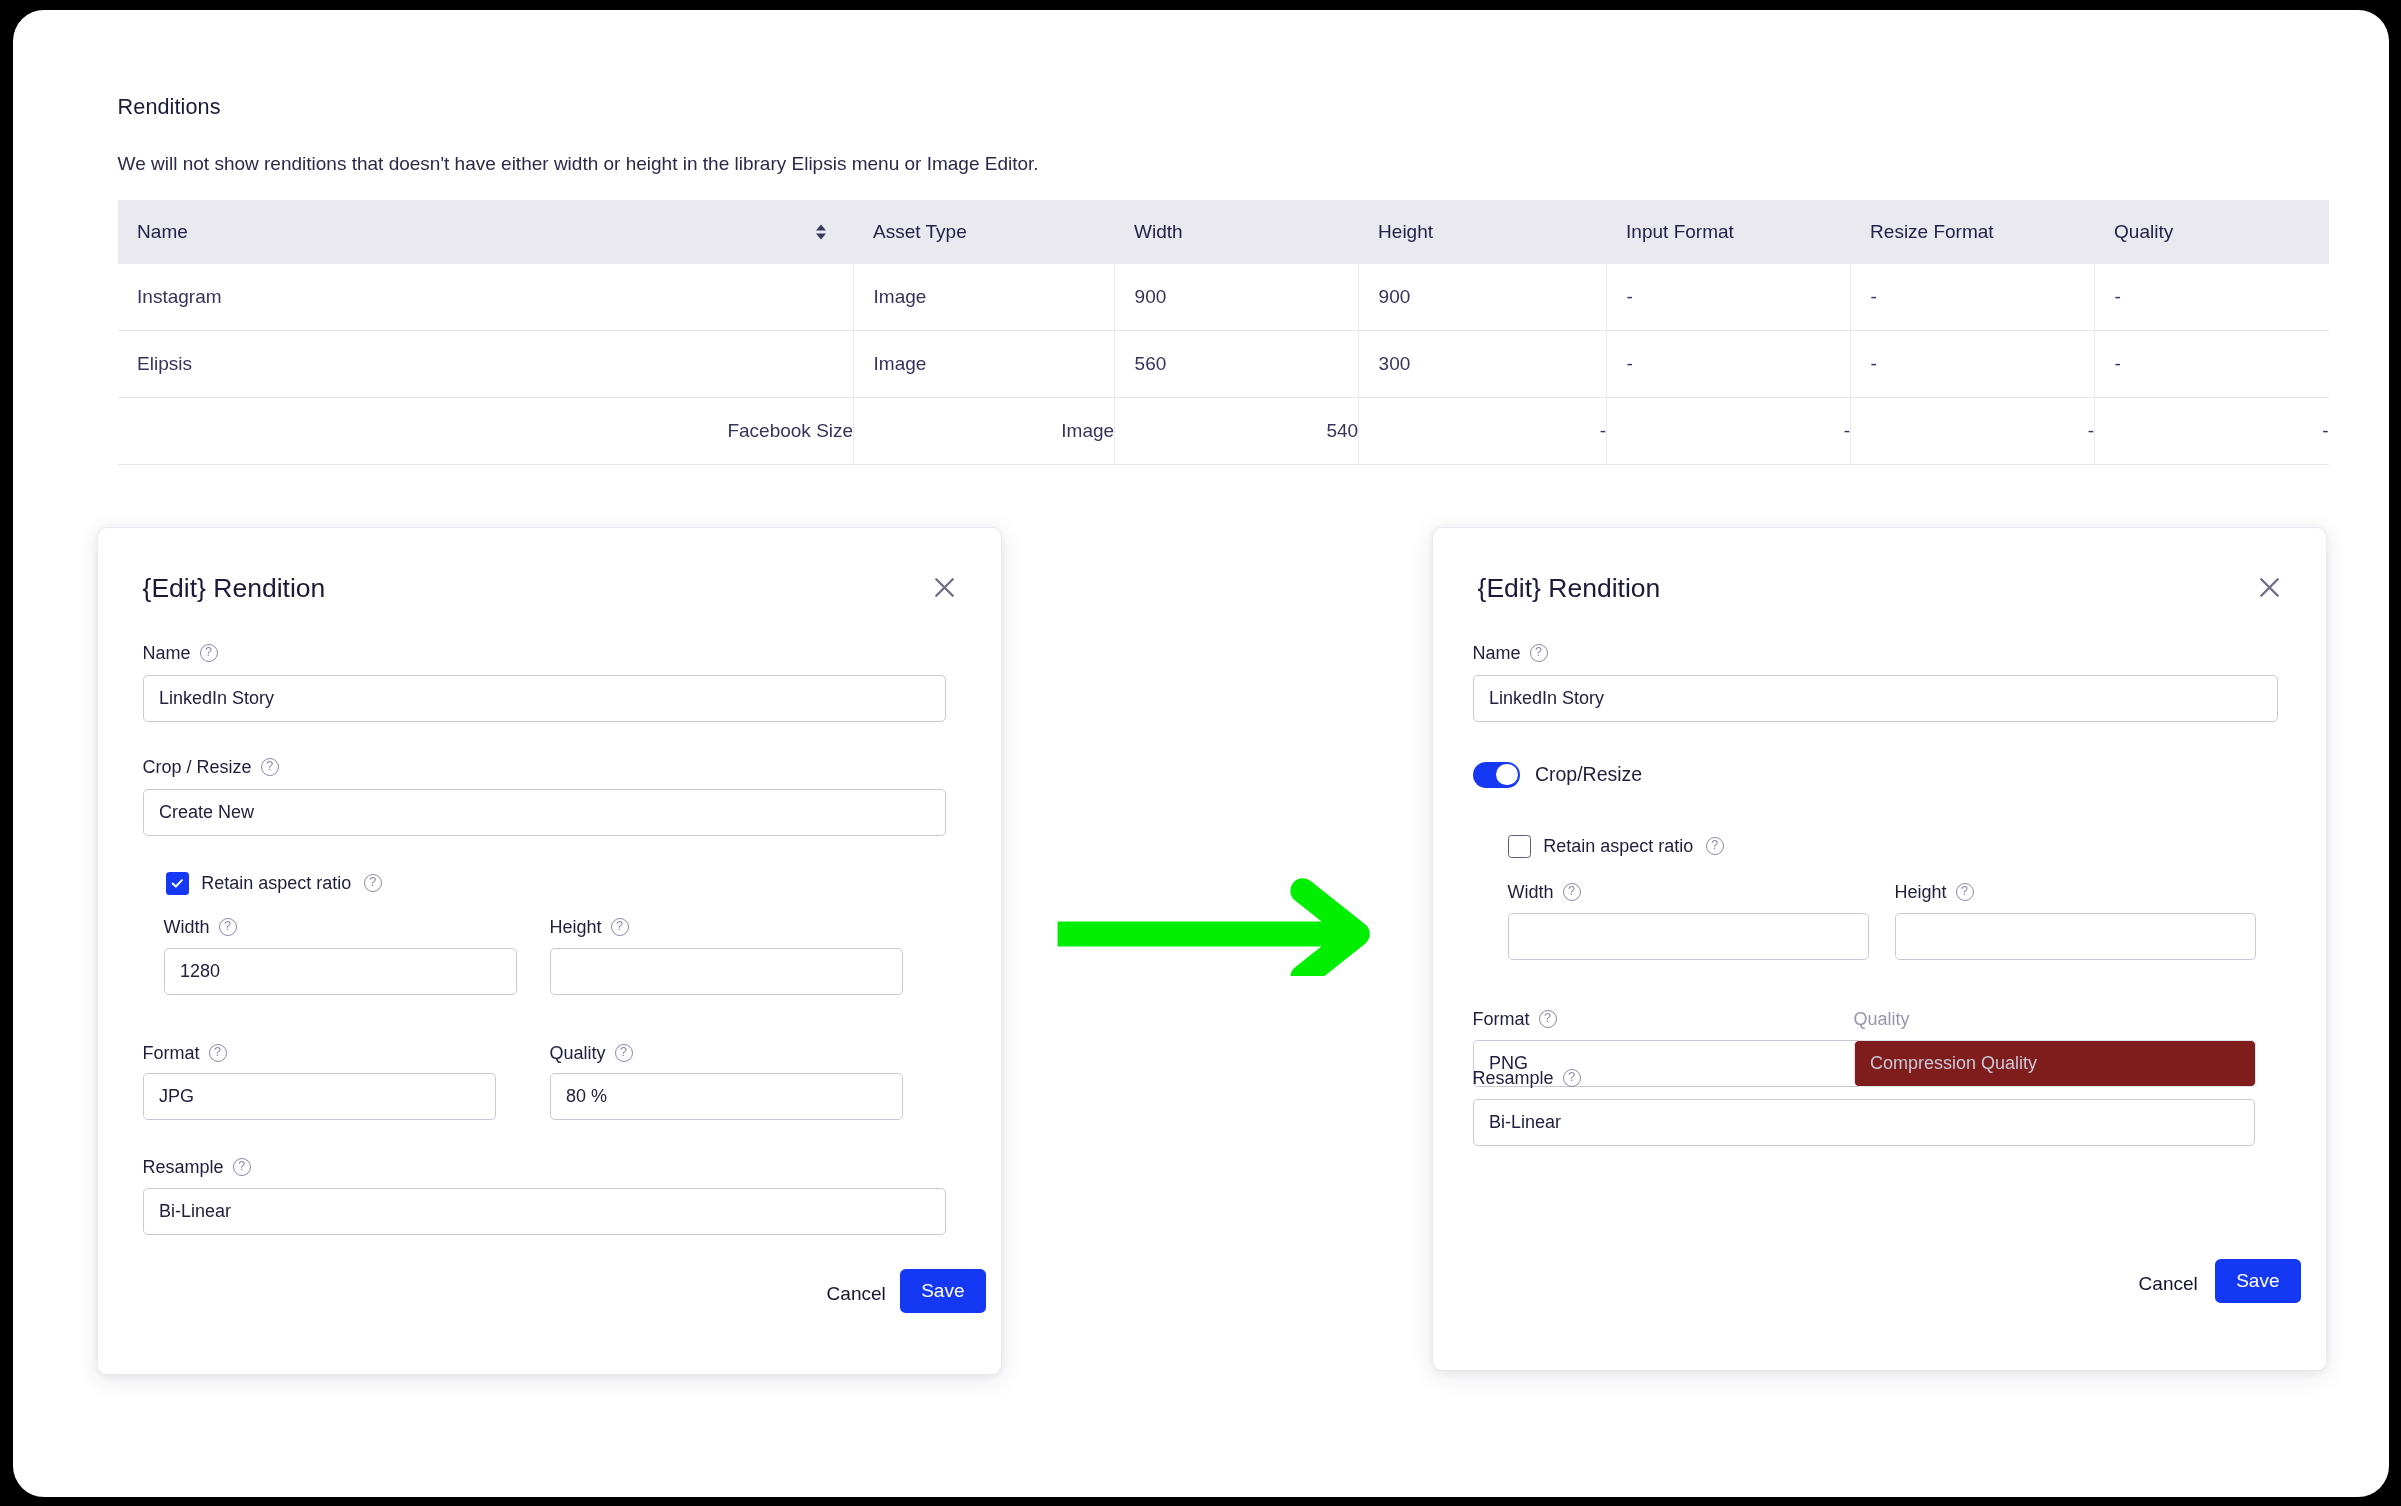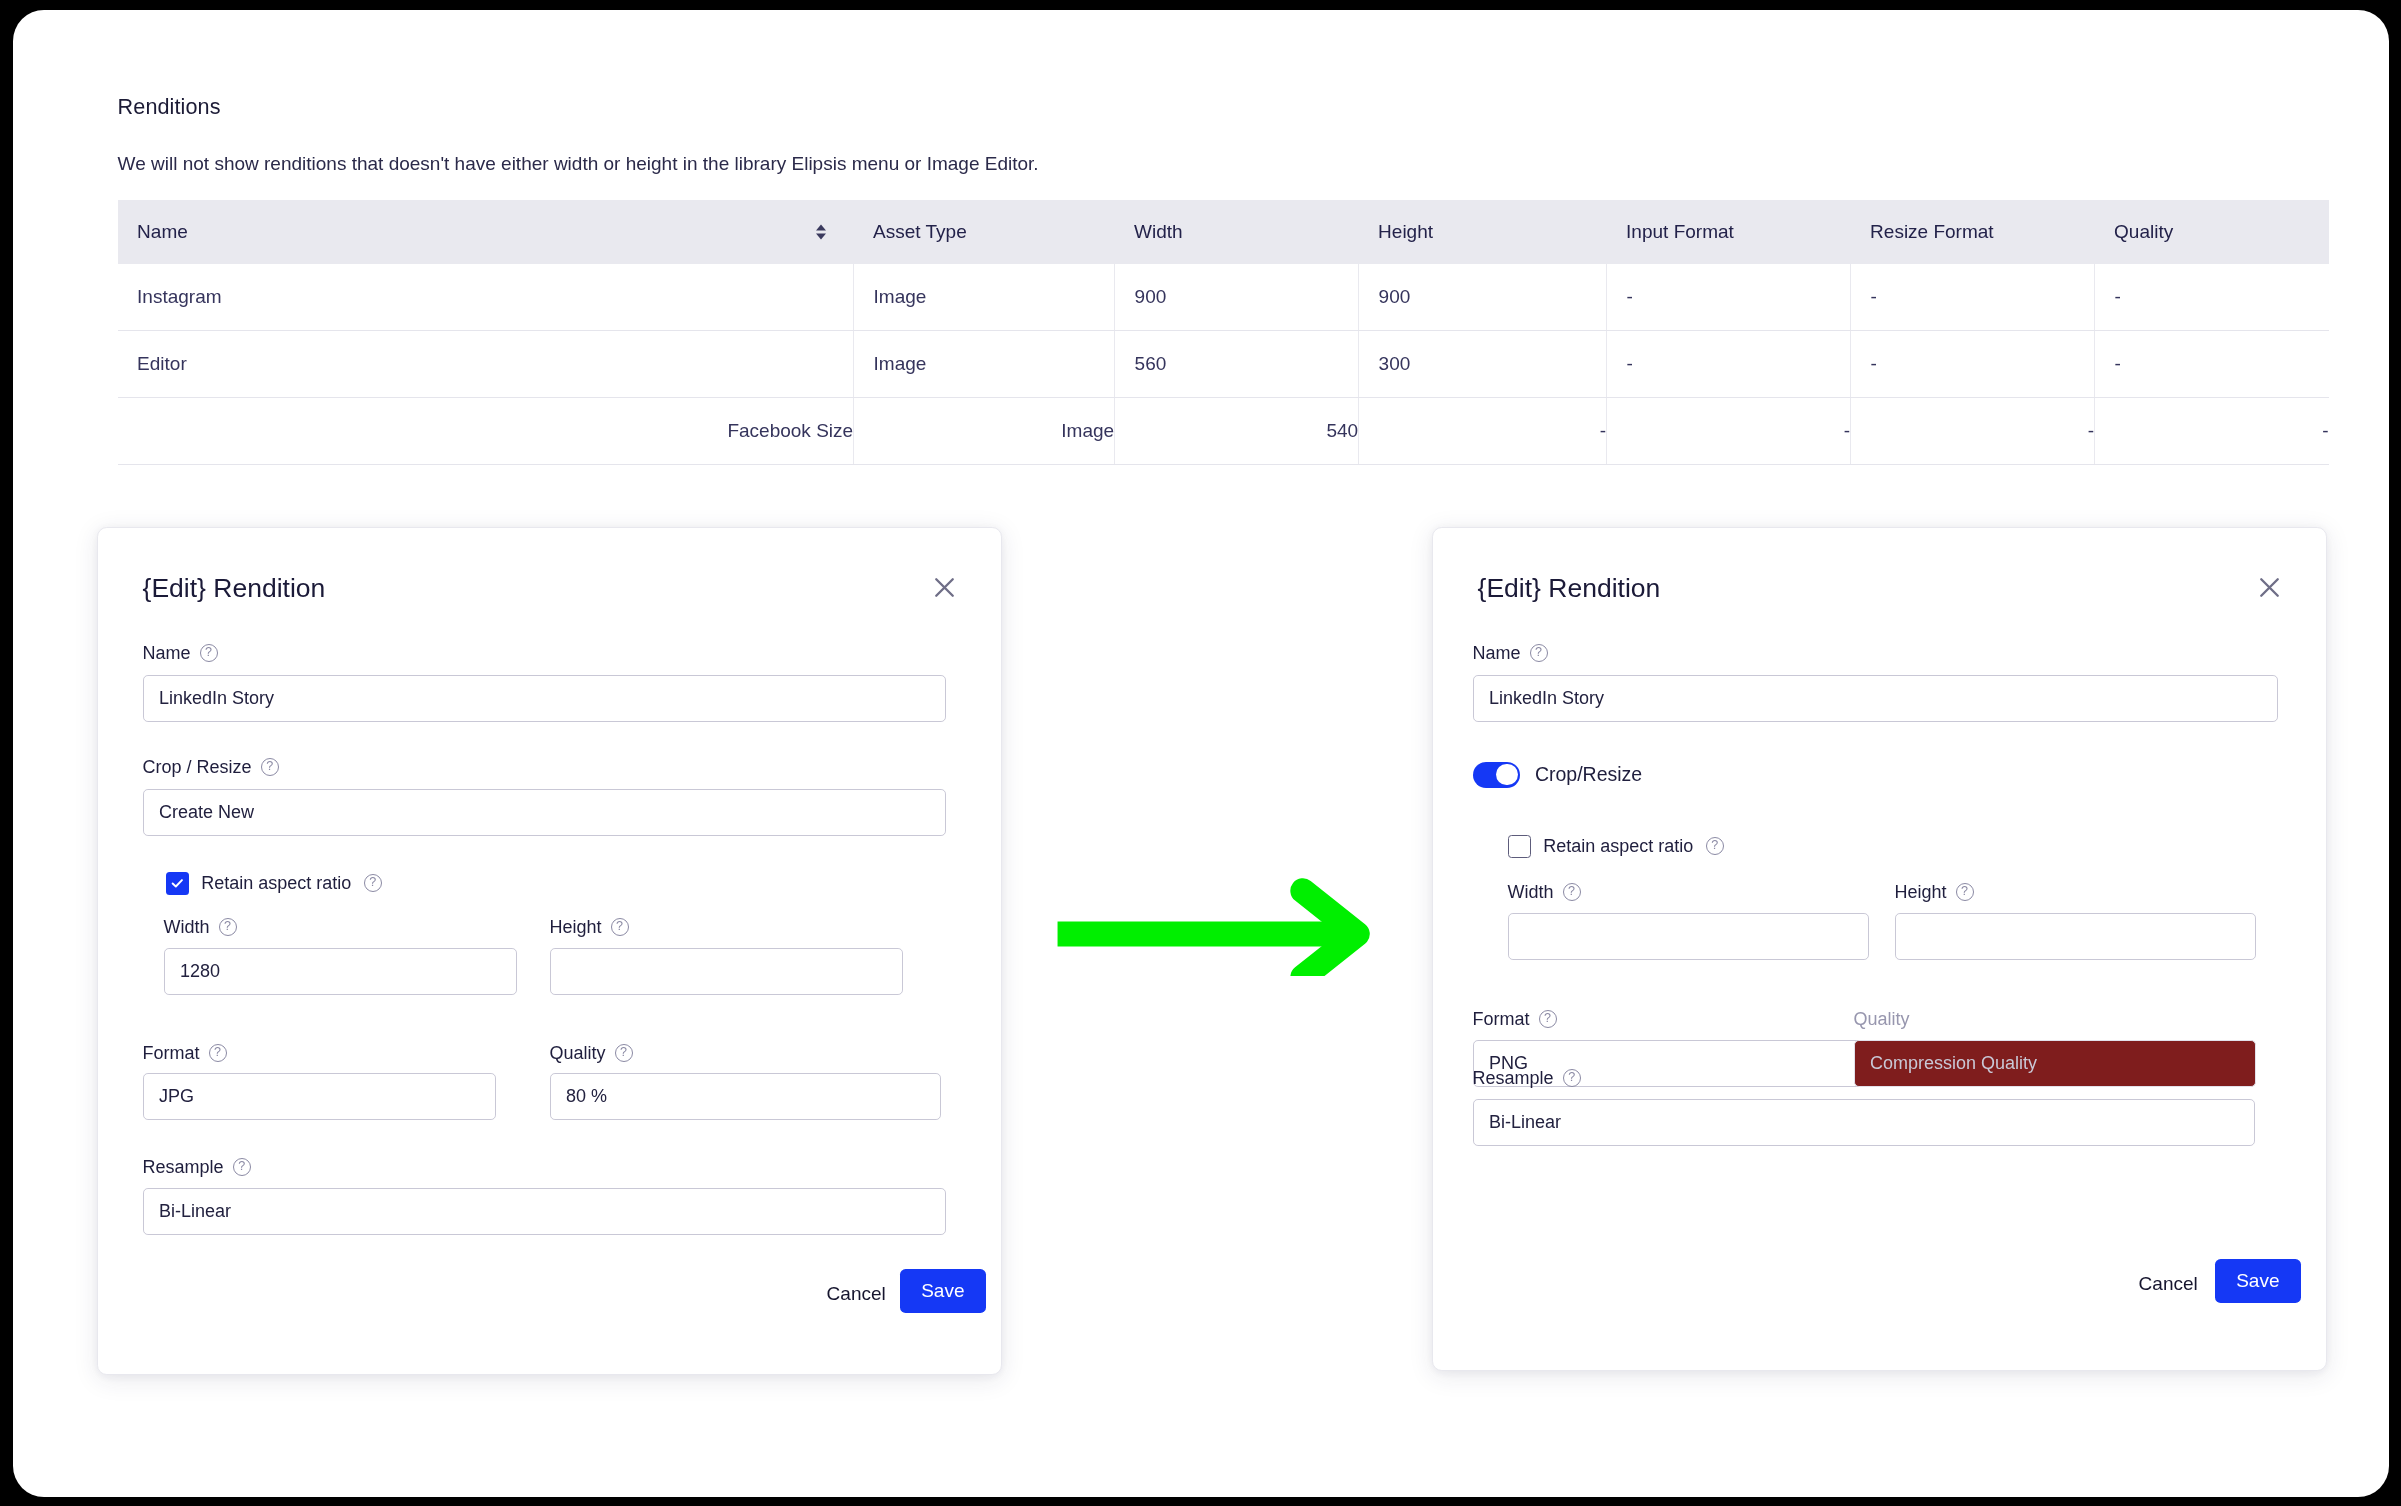--- a/index.html
+++ b/index.html
@@ -281,21 +281,21 @@
       <tr>
         <td>Instagram</td>
         <td>Image</td>
         <td>900</td>
         <td>900</td>
         <td>-</td>
         <td>-</td>
         <td>-</td>
       </tr>
       <tr>
-        <td>Editor</td>
+        <td>Elipsis</td>
         <td>Image</td>
         <td>560</td>
         <td>300</td>
         <td>-</td>
         <td>-</td>
         <td>-</td>
       </tr>
       <tr>
         <td>Facebook Size</td>
         <td>Image</td>
@@ -353,21 +353,21 @@
     <div style="position:absolute; left:45px; top:515px;" class="field-label">
       <span>Format</span>
       <span class="help-icon">?</span>
     </div>
     <input class="text-input" style="position: absolute; left: 45px; top: 545px; width: 353px; height: 47px;" value="JPG">
 
     <div style="position:absolute; left:452px; top:515px;" class="field-label">
       <span>Quality</span>
       <span class="help-icon">?</span>
     </div>
-    <input class="text-input" style="position: absolute; left: 452px; top: 545px; width: 391px; height: 47px;" value="80 %">
+    <input class="text-input" style="position: absolute; left: 452px; top: 545px; width: 353px; height: 47px;" value="80 %">
 
     <div style="position:absolute; left:45px; top:629px;" class="field-label">
       <span>Resample</span>
       <span class="help-icon">?</span>
     </div>
     <input class="text-input" style="position: absolute; left: 45px; top: 660px; width: 803px; height: 47px;" value="Bi-Linear">
 
     <button class="btn-cancel" style="position:absolute; left:729px; top:755px;">Cancel</button>
     <button class="btn-save" style="position:absolute; left:802px; top:741px;">Save</button>
   </div>

